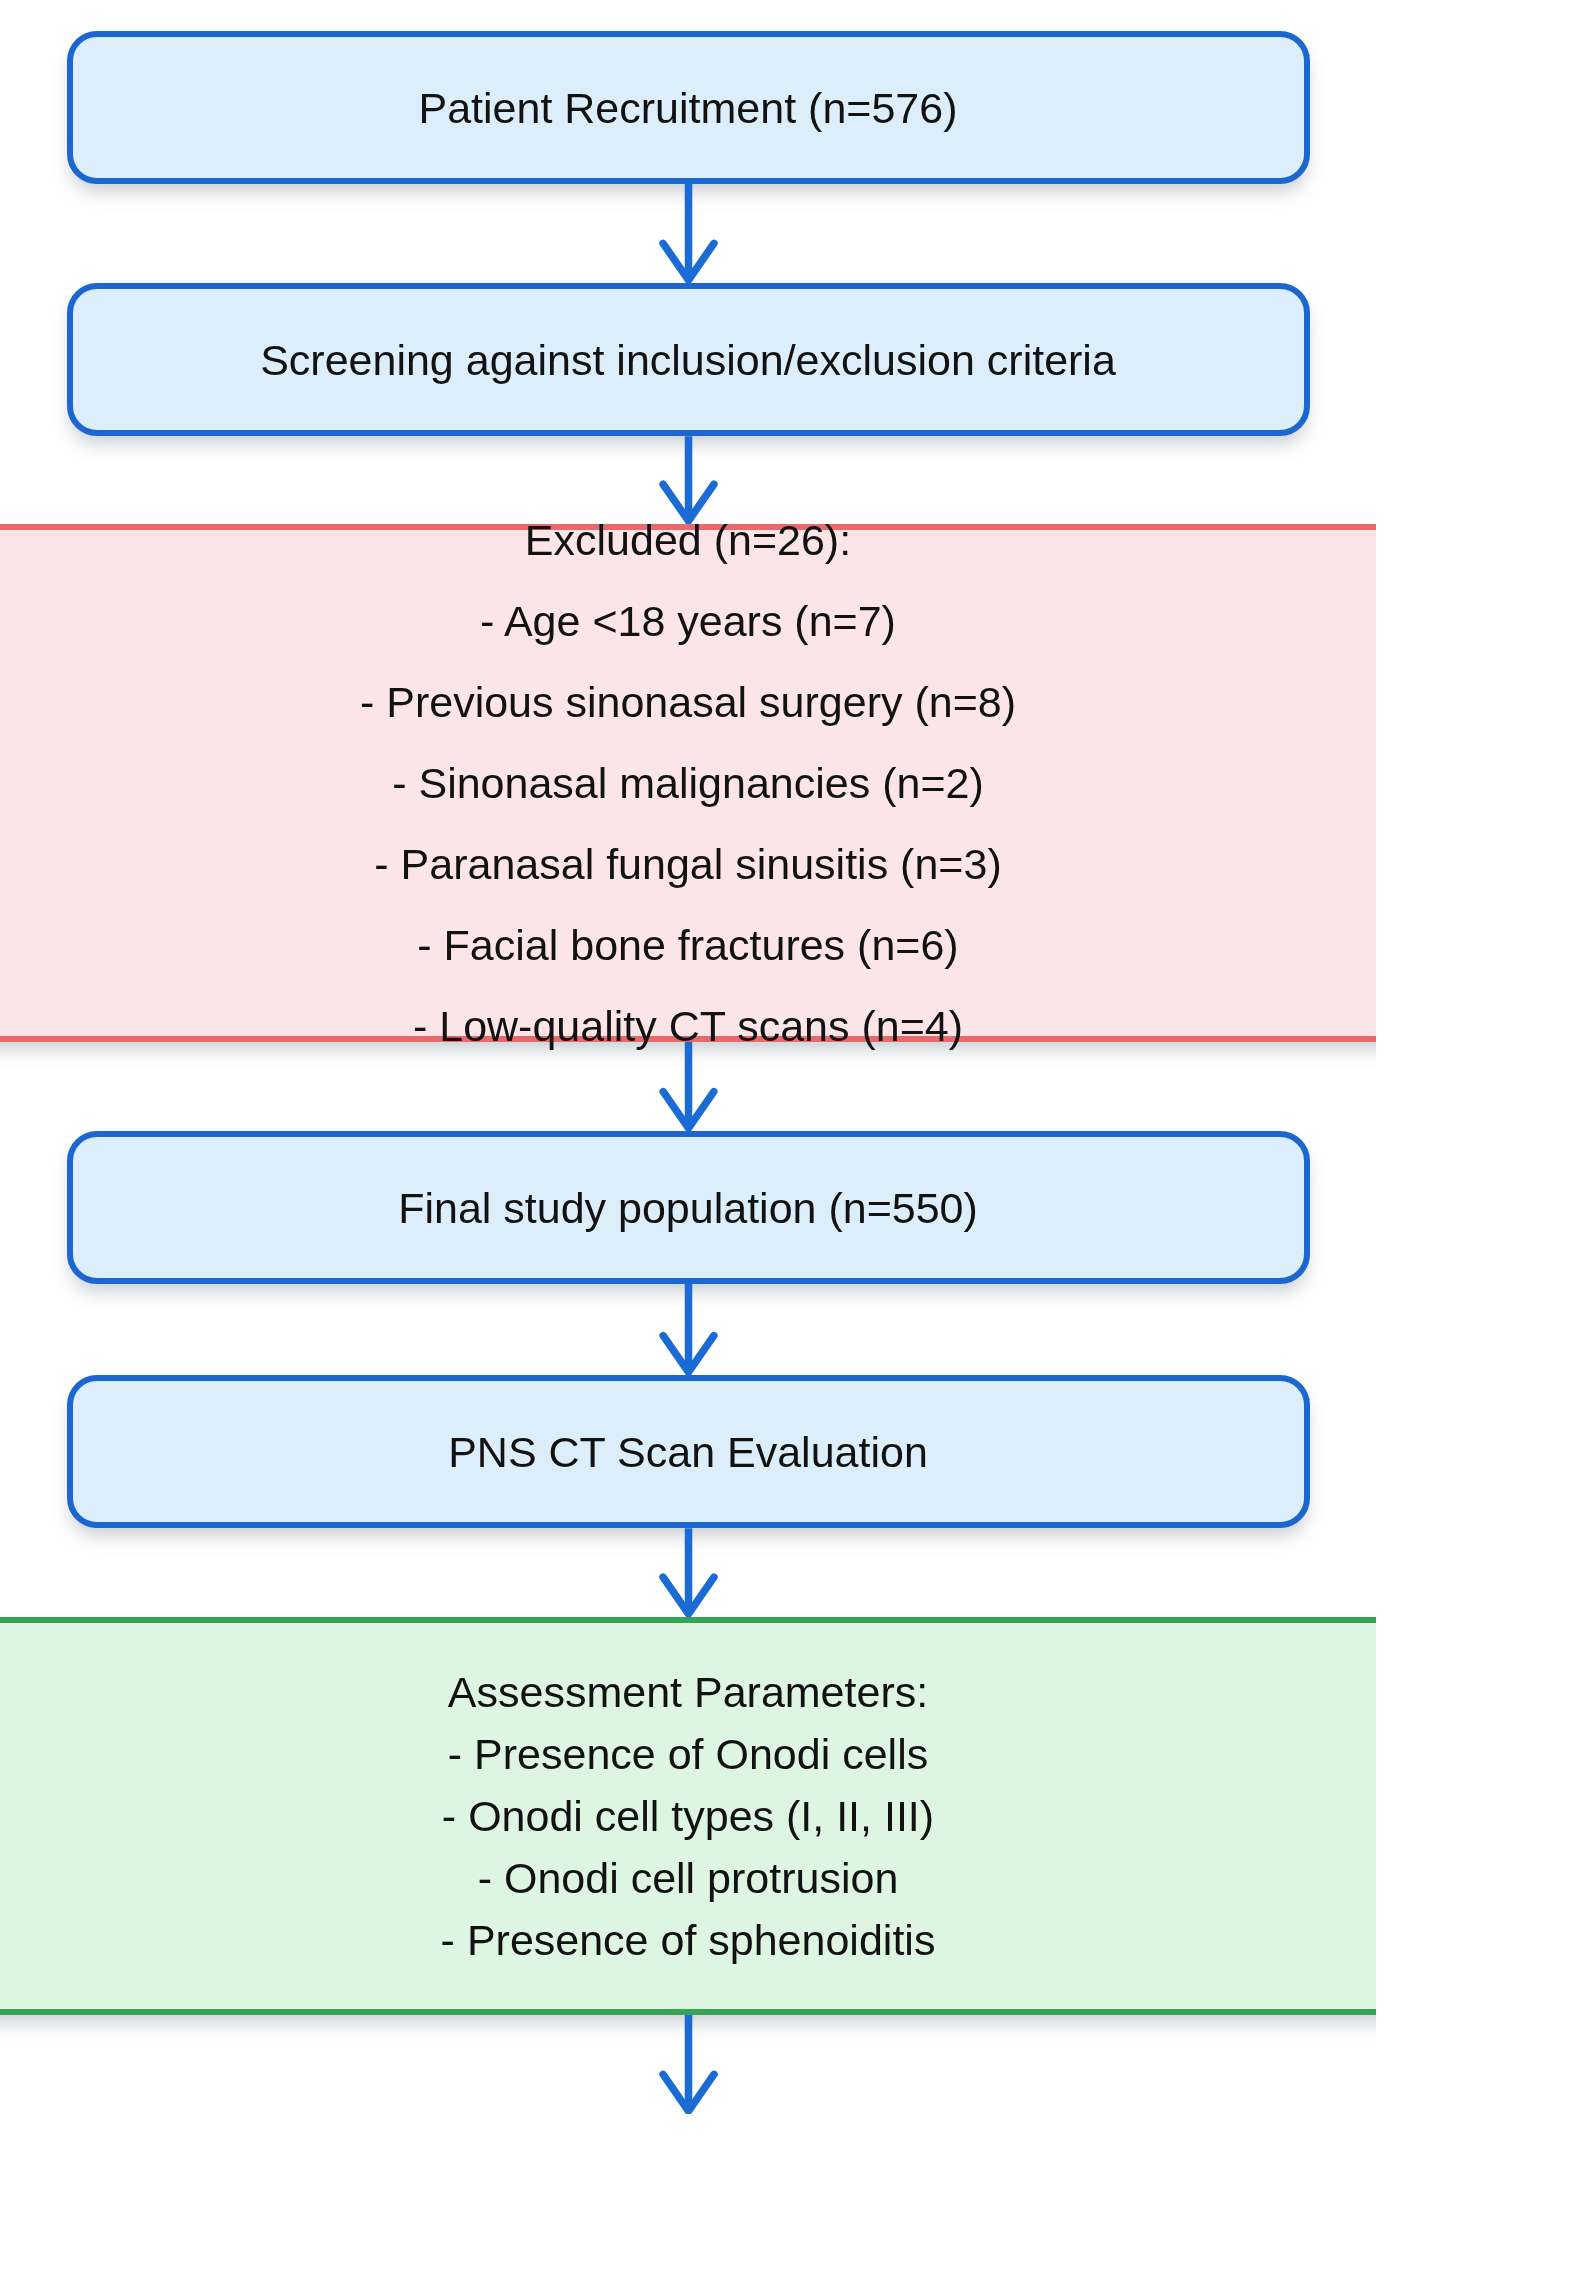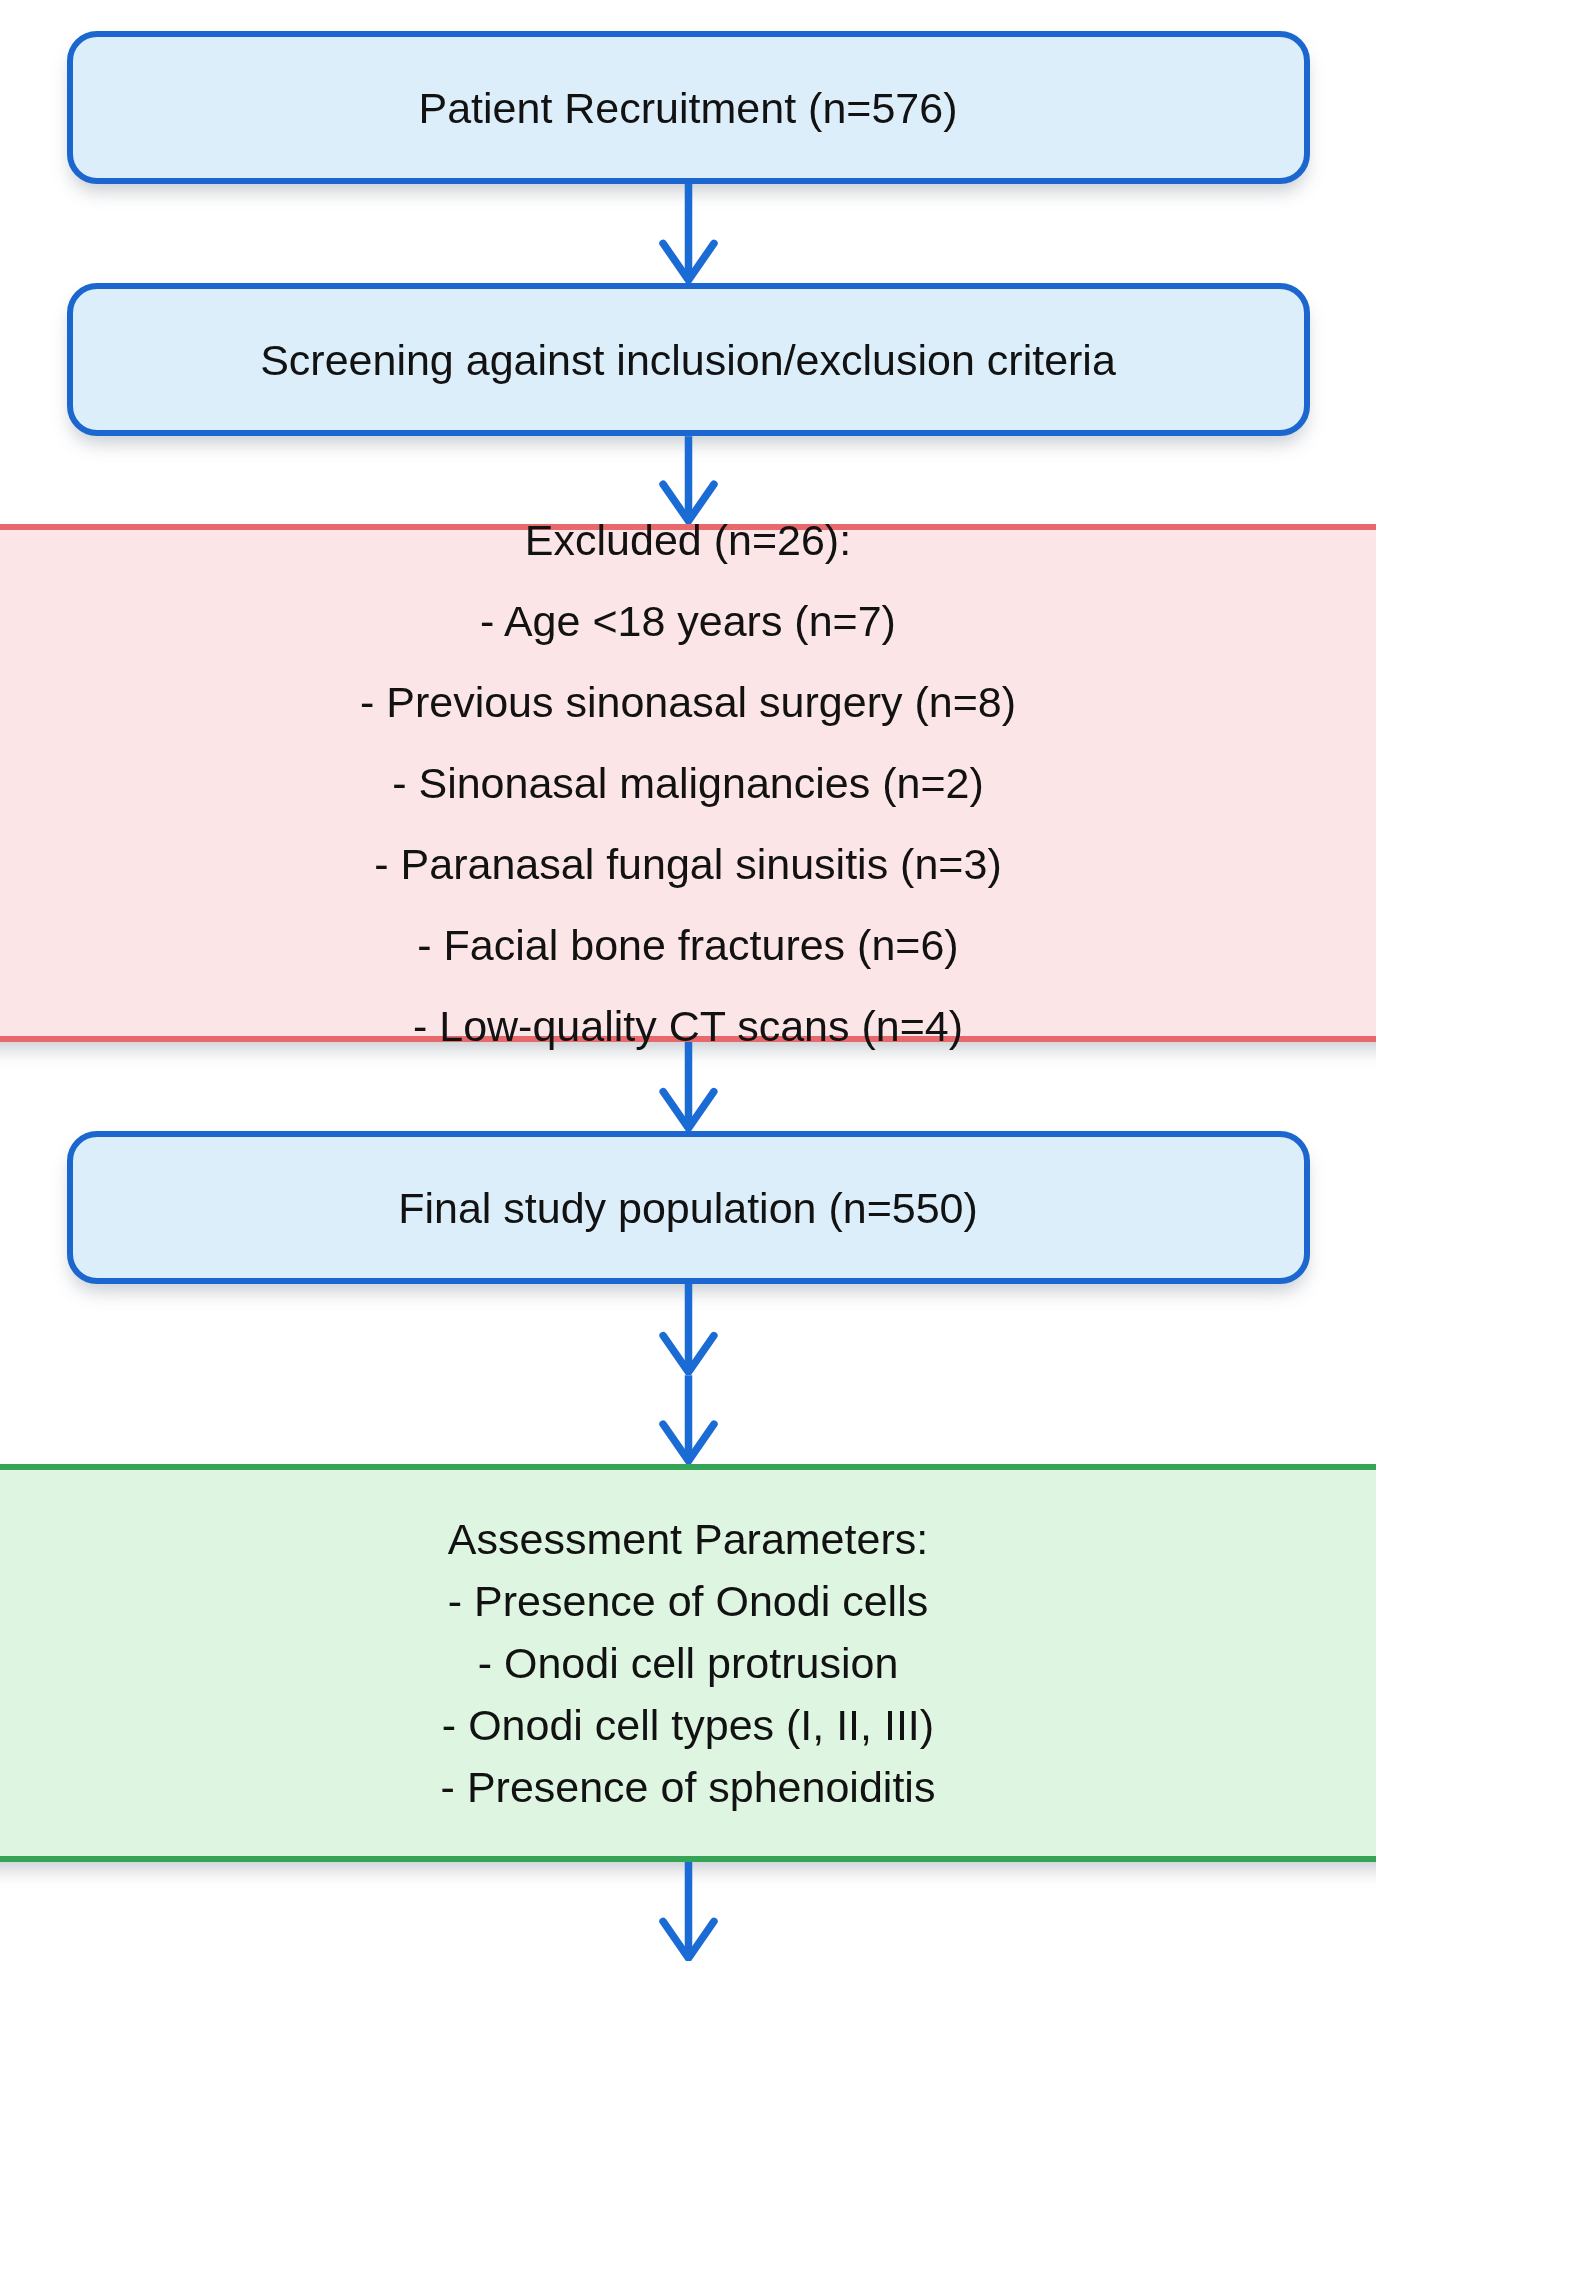--- a/index.html
+++ b/index.html
@@ -94,31 +94,34 @@
 
   <div class="box narrow blue-box">
     <div class="line">Final study population (n=550)</div>
   </div>
 
   <svg class="arrow" width="113" height="91" viewBox="0 0 120 97">
     <line x1="60" y1="0" x2="60" y2="94"></line>
     <path d="M33,55 L60,94 L87,55"></path>
   </svg>
 
+  <div class="box narrow blue-box">
+    <div class="line">PNS CT Scan Evaluation</div>
+  </div>
 
   <svg class="arrow" width="113" height="89" viewBox="0 0 120 94">
     <line x1="60" y1="0" x2="60" y2="91"></line>
     <path d="M33,52 L60,91 L87,52"></path>
   </svg>
 
   <div class="box wide green-box h-assessment">
     <div class="line">Assessment Parameters:</div>
     <div class="line">- Presence of Onodi cells</div>
+    <div class="line">- Onodi cell types (I, II, III)</div>
     <div class="line">- Onodi cell protrusion</div>
-    <div class="line">- Onodi cell types (I, II, III)</div>
     <div class="line">- Presence of sphenoiditis</div>
   </div>
 
   <svg class="arrow" width="113" height="99" viewBox="0 0 120 105">
     <line x1="60" y1="0" x2="60" y2="102"></line>
     <path d="M33,63 L60,102 L87,63"></path>
   </svg>
 
 
 </div>

